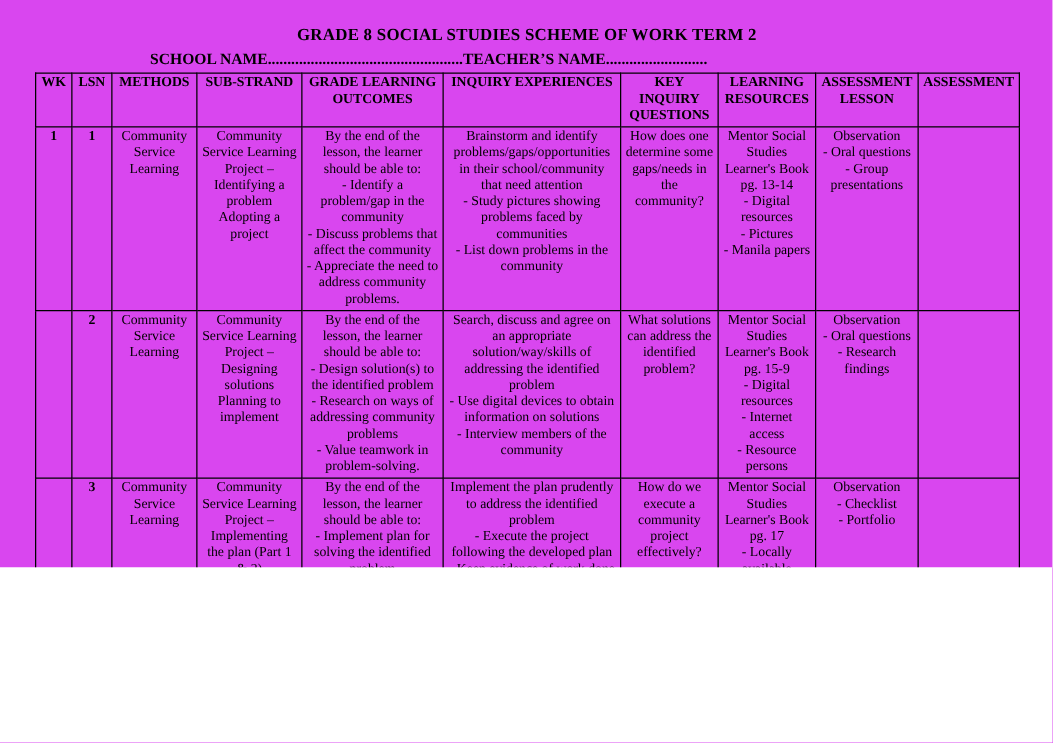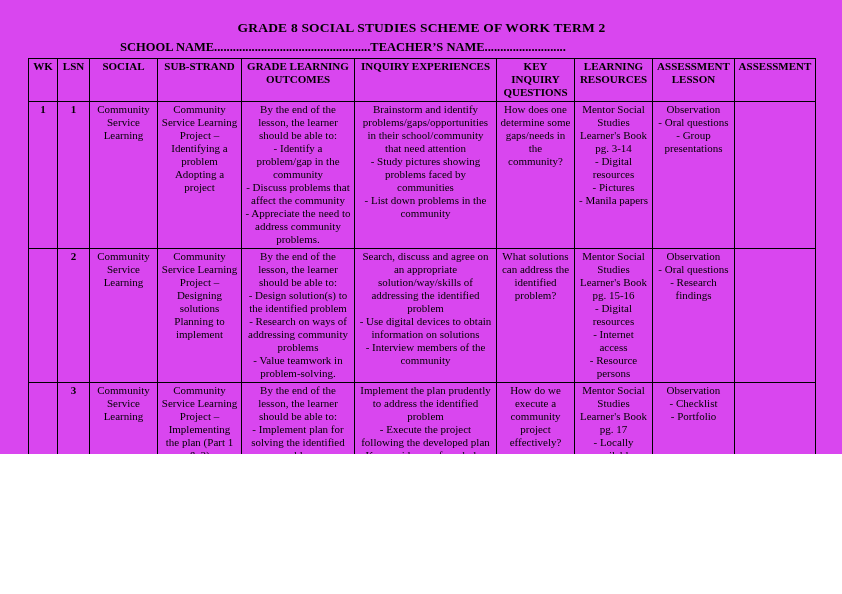--- a/index.html
+++ b/index.html
@@ -83,21 +83,21 @@
       <col class="c-exp">
         <col class="c-kiq">
         <col class="c-res">
         <col class="c-ass">
         <col class="c-ref">
     </colgroup>
     <thead>
       <tr>
         <th>WK</th>
         <th>LSN</th>
-        <th>SOCIAL</th>
+        <th>METHODS</th>
         <th>SUB-STRAND</th>
         <th>GRADE LEARNING OUTCOMES</th>
         <th>INQUIRY EXPERIENCES</th>
         <th>KEY INQUIRY QUESTIONS</th>
         <th>LEARNING RESOURCES</th>
         <th>ASSESSMENT LESSON</th>
         <th>ASSESSMENT</th>
       </tr>
     </thead>
     <tbody>
@@ -108,21 +108,21 @@
           <td>Community Service Learning Project – Identifying a problem
 Adopting a project</td>
           <td>By the end of the lesson, the learner should be able to:
 - Identify a problem/gap in the community
 - Discuss problems that affect the community
 - Appreciate the need to address community problems.</td>
           <td>Brainstorm and identify problems/gaps/opportunities in their school/community that need attention
 - Study pictures showing problems faced by communities
 - List down problems in the community</td>
           <td>How does one determine some gaps/needs in the community?</td>
-          <td>Mentor Social Studies Learner's Book pg. 3-14
+          <td>Mentor Social Studies Learner's Book pg. 13-14
 - Digital resources
 - Pictures
 - Manila papers</td>
           <td>Observation
 - Oral questions
 - Group presentations</td>
           <td></td>
         </tr>
         <tr>
           <td class="num"></td>
@@ -131,21 +131,21 @@
           <td>Community Service Learning Project – Designing solutions
 Planning to implement</td>
           <td>By the end of the lesson, the learner should be able to:
 - Design solution(s) to the identified problem
 - Research on ways of addressing community problems
 - Value teamwork in problem-solving.</td>
           <td>Search, discuss and agree on an appropriate solution/way/skills of addressing the identified problem
 - Use digital devices to obtain information on solutions
 - Interview members of the community</td>
           <td>What solutions can address the identified problem?</td>
-          <td>Mentor Social Studies Learner's Book pg. 15-16
+          <td>Mentor Social Studies Learner's Book pg. 15-9
 - Digital resources
 - Internet access
 - Resource persons</td>
           <td>Observation
 - Oral questions
 - Research findings</td>
           <td></td>
         </tr>
         <tr>
           <td class="num"></td>

